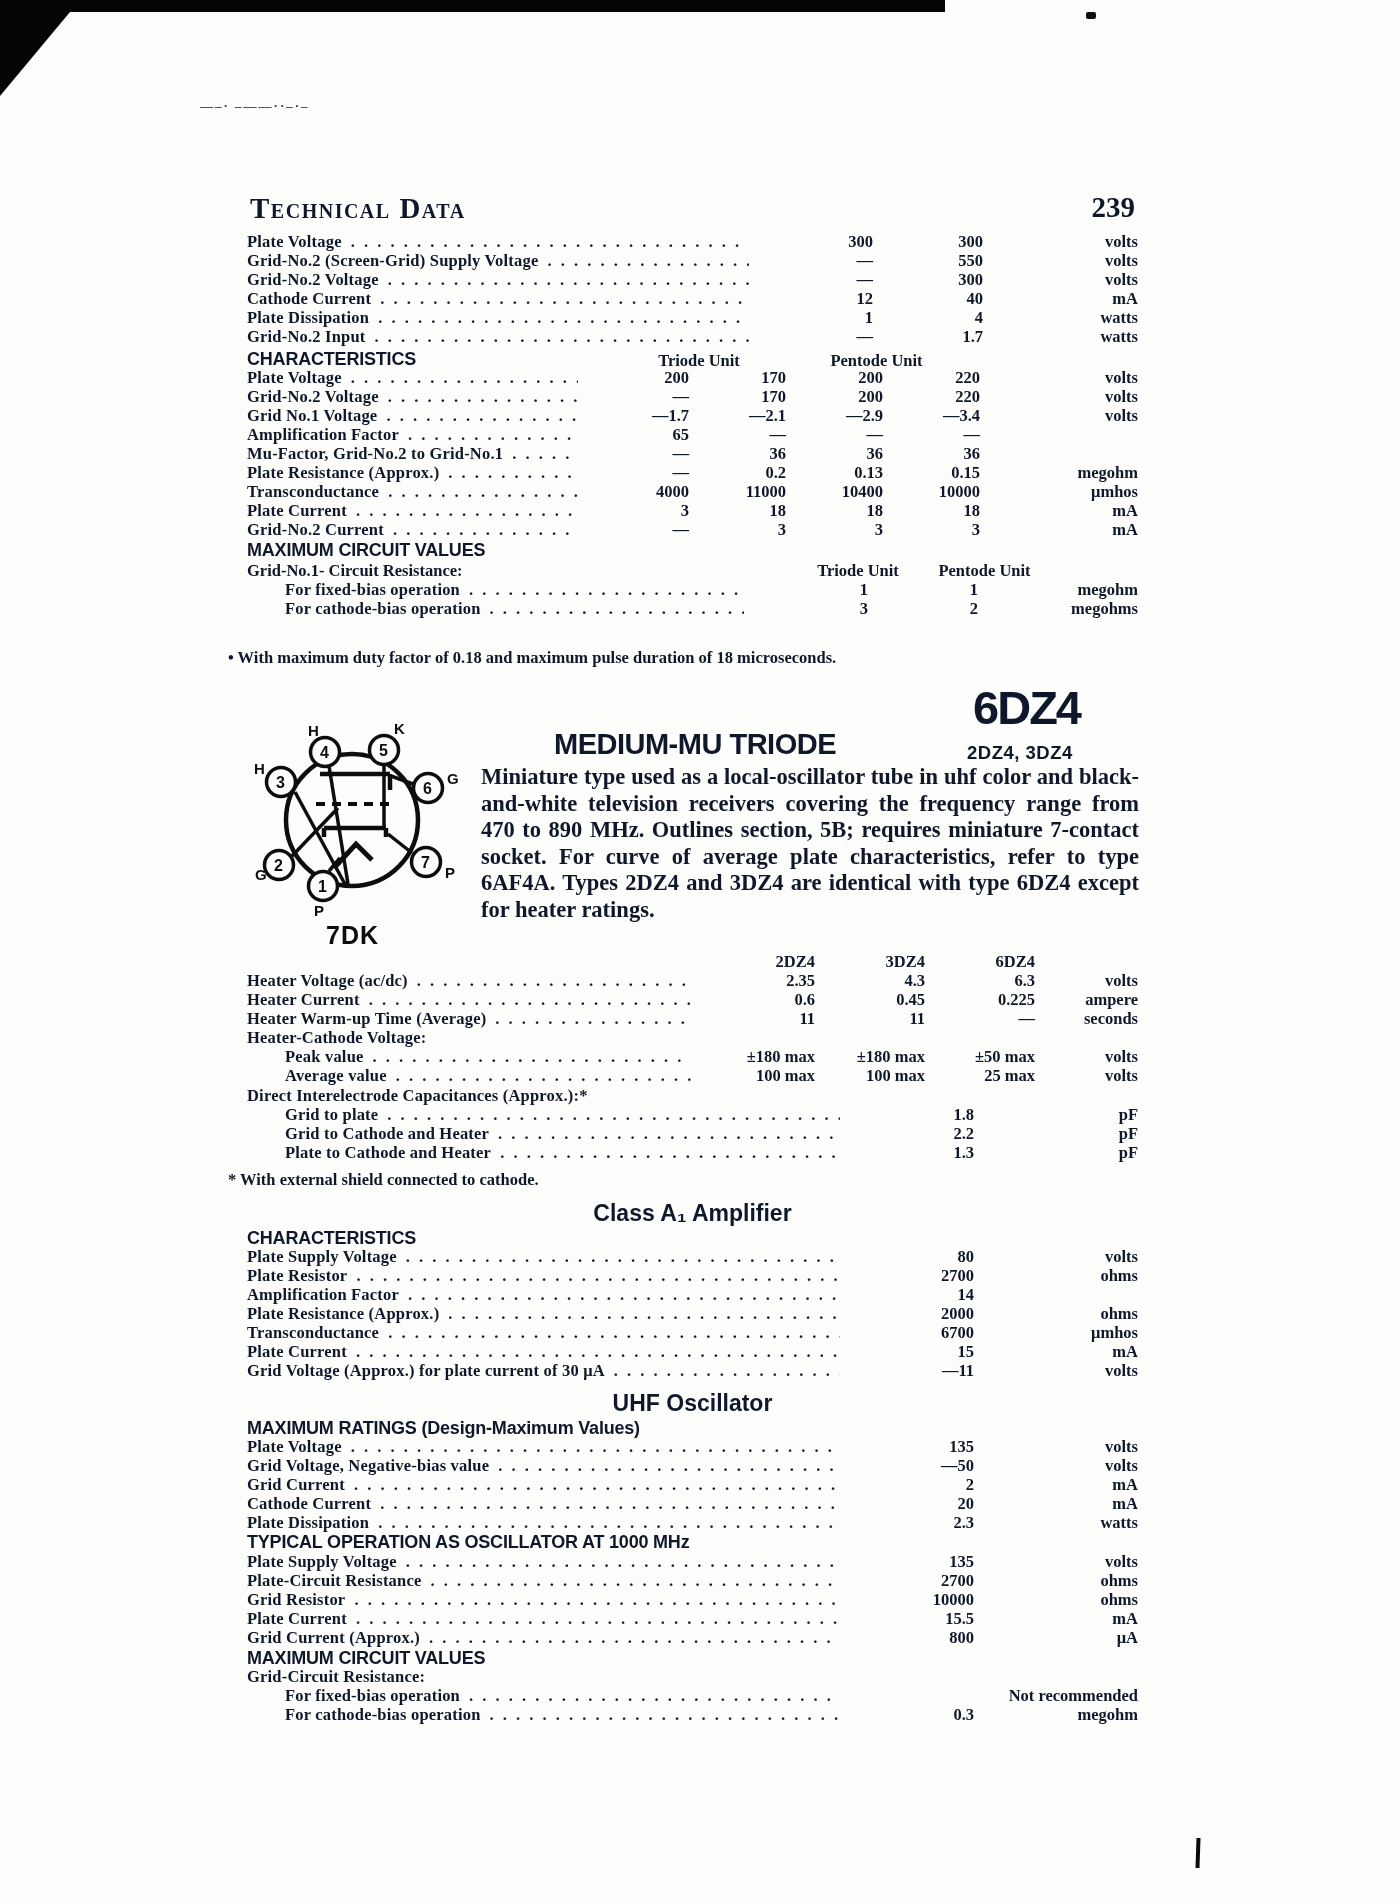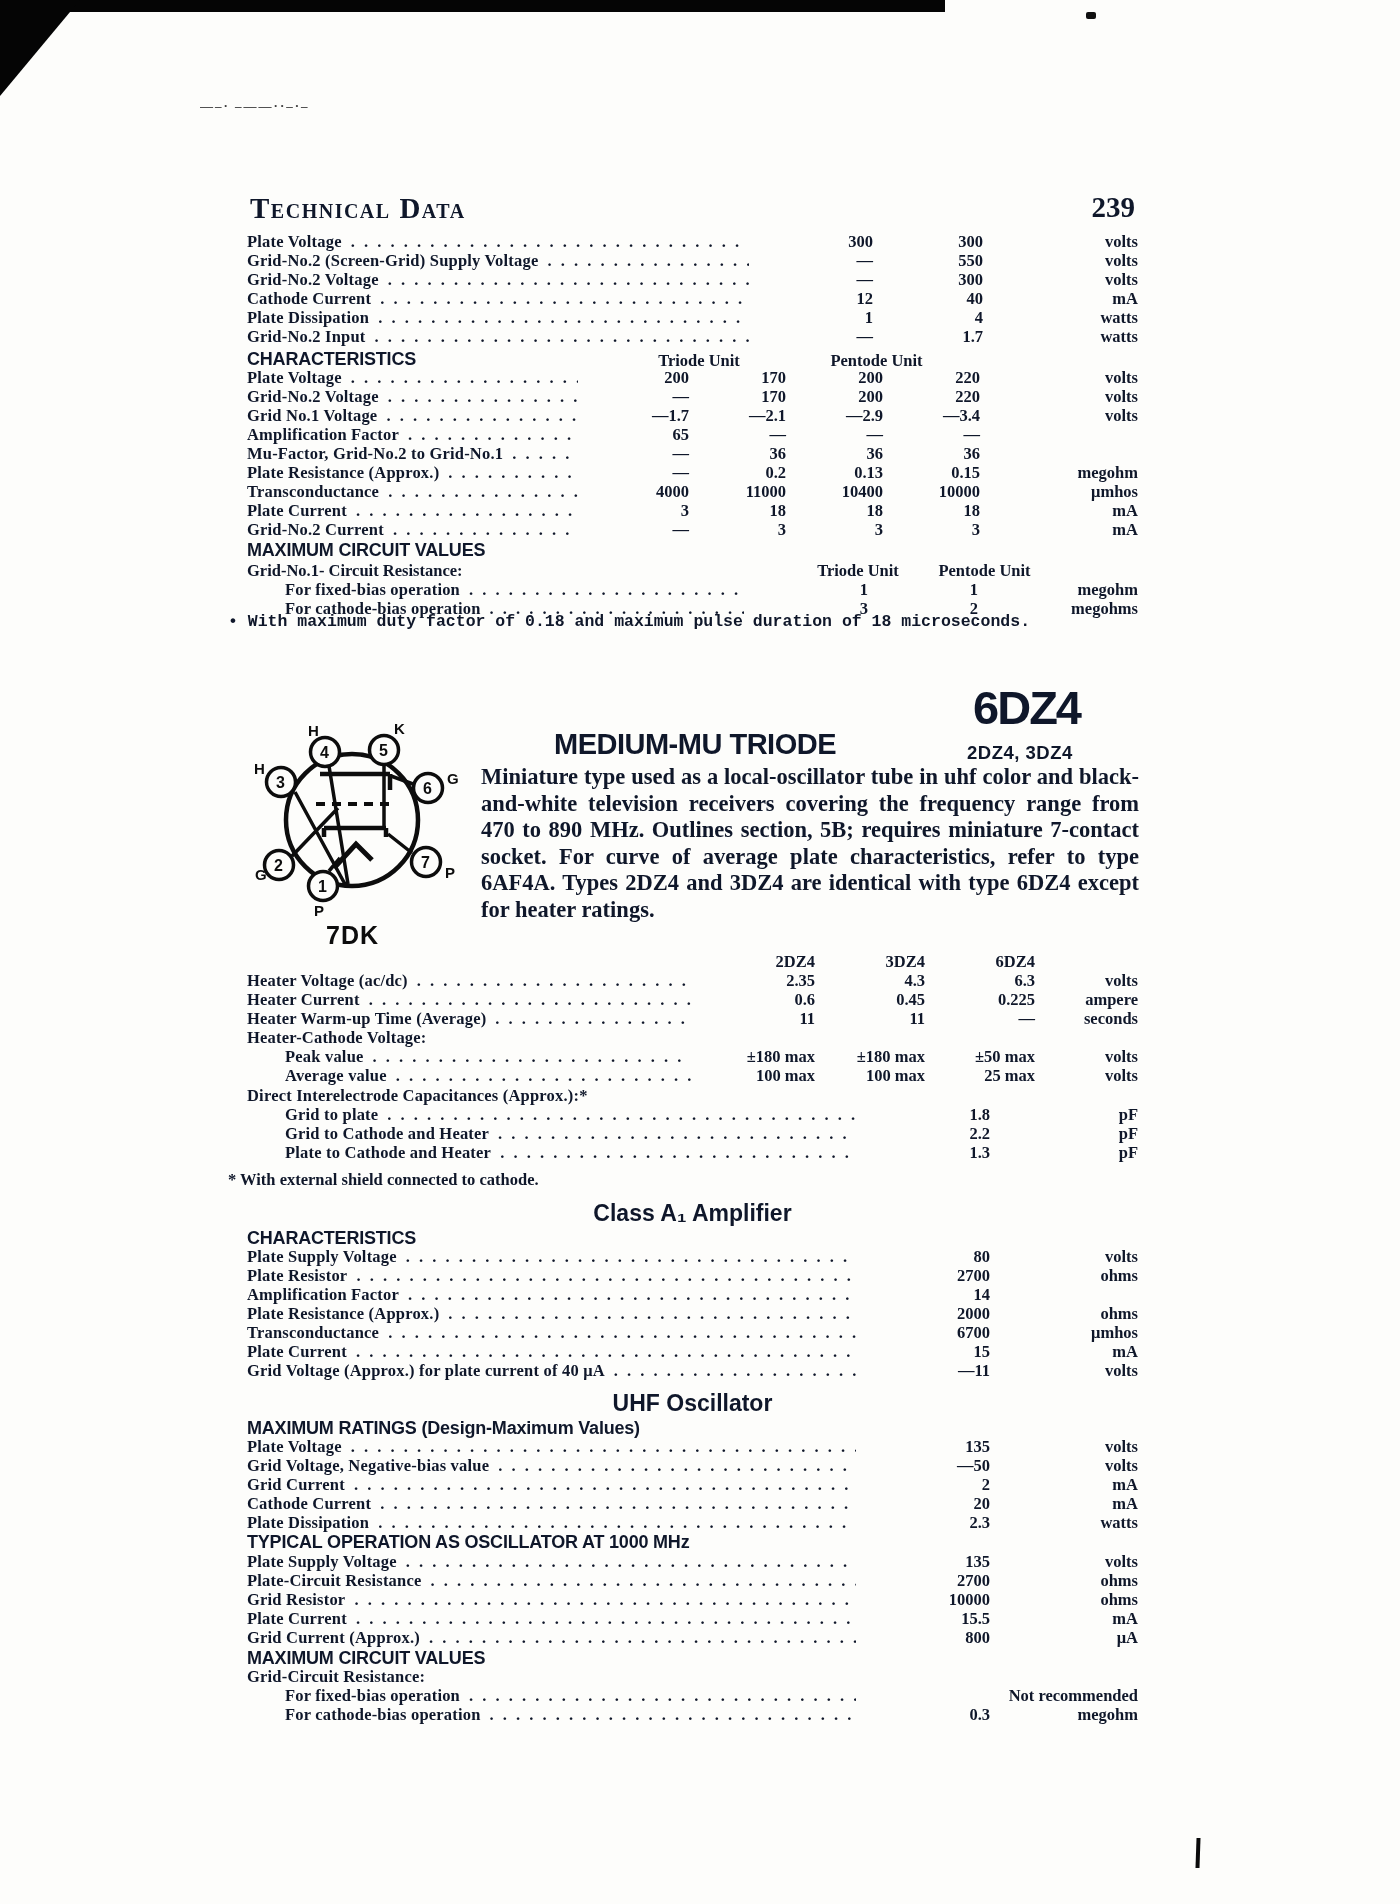--- a/index.html
+++ b/index.html
@@ -25,21 +25,21 @@
   .lbl{flex:0 0 auto;letter-spacing:.2px;}
   .trow.indent .lbl{padding-left:38px;}
   .dots{flex:1 1 auto;overflow:hidden;margin:0 14px 0 9px;}
   .dots::after{content:". . . . . . . . . . . . . . . . . . . . . . . . . . . . . . . . . . . . . . . . . . . . . . . . . . . . . . . . . . . . . . . . . . . . . . . . . . . .";letter-spacing:2.5px;}
   .val,.unit{flex:0 0 auto;text-align:right;}
 
   .t2 .val{width:110px;} .t2 .unit{width:155px;}
   .t4 .val{width:97px;}  .t4 .unit{width:158px;}
   .tm .val{width:110px;} .tm .unit{width:160px;}
   .th .val{width:110px;} .th .unit{width:103px;}
-  .ts .val{width:120px;} .ts .unit{width:148px;}
+  .ts .val{width:120px;} .ts .unit{width:148px;padding-left:16px;}
 
   
   .sec{font:700 18px "Liberation Sans","DejaVu Sans",sans-serif;letter-spacing:-.2px;}
   .colhdr{font:700 16.5px "Liberation Serif",serif;text-align:center;}
   .center-title{font:700 23px "Liberation Sans","DejaVu Sans",sans-serif;text-align:center;}
   .note{font:700 16.5px "Liberation Serif",serif;white-space:nowrap;}
 
   
   .tube-type{left:958px;top:680px;width:122px;text-align:right;font:700 47px "Liberation Sans","DejaVu Sans",sans-serif;letter-spacing:-2px;}
   .tube-also{left:967px;top:742px;font:700 18.5px "Liberation Sans","DejaVu Sans",sans-serif;letter-spacing:.5px;}
@@ -207,21 +207,21 @@
         <span class="unit">megohm</span>
       </div>
       <div class="trow indent">
         <span class="lbl">For cathode-bias operation</span>
         <span class="dots"></span>
         <span class="val">3</span>
         <span class="val">2</span>
         <span class="unit">megohms</span>
       </div>
     </div>
-  <div class="abs note" style="left:228px;top:612px;font-family:Liberation Mono, monospace;">• With maximum duty factor of 0.18 and maximum pulse duration of 18 microseconds.</div>
+  <div class="abs note" style="left:228px;top:648px;">• With maximum duty factor of 0.18 and maximum pulse duration of 18 microseconds.</div>
 
   <div class="abs tube-type">6DZ4</div>
   <div class="abs tube-title">MEDIUM-MU TRIODE</div>
   <div class="abs tube-also">2DZ4, 3DZ4</div>
   <div class="abs tube-desc">Miniature type used as a local-oscillator tube in uhf color and black-and-white television receivers covering the frequency range from 470 to 890 MHz. Outlines section, 5B; requires miniature 7-contact socket. For curve of average plate characteristics, refer to type 6AF4A. Types 2DZ4 and 3DZ4 are identical with type 6DZ4 except for heater ratings.</div>
 
   <svg class="abs basing-svg" width="214" height="224" viewBox="0 0 214 224">
     <circle cx="102" cy="96" r="66" fill="none" stroke="#0d0d0d" stroke-width="4.5"></circle>
 
     <path d="M70,50 h70 M140,50 v16" fill="none" stroke="#0d0d0d" stroke-width="4.5"></path>
@@ -367,21 +367,21 @@
         <span class="val">6700</span>
         <span class="unit">μmhos</span>
       </div>
       <div class="trow">
         <span class="lbl">Plate Current</span>
         <span class="dots"></span>
         <span class="val">15</span>
         <span class="unit">mA</span>
       </div>
       <div class="trow">
-        <span class="lbl">Grid Voltage (Approx.) for plate current of 40 μA</span>
+        <span class="lbl">Grid Voltage (Approx.) for plate current of 30 μA</span>
         <span class="dots"></span>
         <span class="val">—11</span>
         <span class="unit">volts</span>
       </div>
     </div>
 
   <div class="abs center-title" style="left:247px;top:1390px;width:891px;">UHF Oscillator</div>
   <div class="abs sec" style="left:247px;top:1418px;">MAXIMUM RATINGS (Design-Maximum Values)</div>
   <div class="tbl ts" style="left:247px;top:1437px;">
       <div class="trow">

